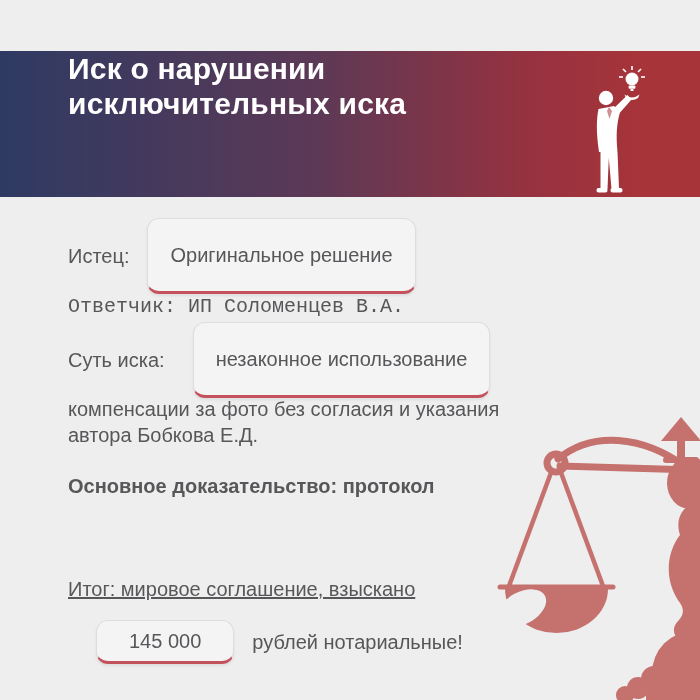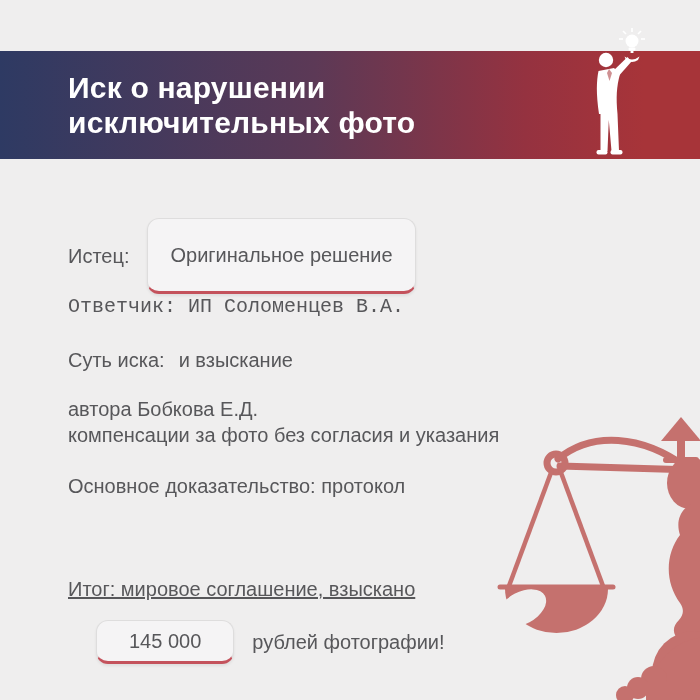--- a/index.html
+++ b/index.html
@@ -4,23 +4,23 @@
 <style>
   html,body{margin:0;padding:0;}
   body{
     width:700px;height:700px;position:relative;overflow:hidden;
     background:#efeeee;
     font-family:"Liberation Sans","DejaVu Sans",sans-serif;
     color:#57575a;
   }
   
   .banner{
-    position:absolute;left:0;top:51px;width:700px;height:108px;
+    position:absolute;left:0;top:51px;width:700px;height:146px;
     background:linear-gradient(90deg,#2e3a63 0%,#5c3956 45%,#953240 75%,#a73439 92%);
-    display:flex;align-items:center;
+    display:flex;
   }
   .banner-title{
     margin-left:68px;
     color:#ffffff;font-size:30px;line-height:35px;font-weight:bold;
     letter-spacing:.2px;
   }
   .banner-icon{position:absolute;right:50px;bottom:0;width:64px;height:132px;}
   
   .row{position:absolute;left:68px;display:flex;align-items:center;white-space:nowrap;}
   .label,.plain{font-size:20px;line-height:26px;color:#57575a;}
@@ -30,31 +30,31 @@
     height:40px;padding:16px 22px;
     background:#f5f4f5;
     border:1px solid #dedddd;
     border-bottom:3px solid #c4525c;
     border-radius:12px;
     box-shadow:0 2px 3px rgba(0,0,0,.07);
     font-size:20px;color:#57575a;
   }
   .chip.amount{padding:0 32px;}
   .gap18{gap:18px;}
-  .gap14{gap:14px;}
+  .gap14{gap:28px;}
   
   .scales{position:absolute;right:0;top:415px;width:220px;height:285px;}
 </style>
 </head>
 <body>
 
 <div class="banner">
   <div class="banner-title">
     <div>Иск о нарушении</div>
-    <div>исключительных фото</div>
+    <div>исключительных иска</div>
   </div>
 
   <svg class="banner-icon" viewBox="0 0 64 132" aria-hidden="true">
     <g fill="#ffffff" stroke="none">
 
       <g stroke="#ffffff" stroke-width="1.6" fill="none">
         <path d="M46 1 L46 5"></path>
         <path d="M37 4 L40 7"></path>
         <path d="M55 4 L52 7"></path>
         <path d="M33 12 L37 12"></path>
@@ -87,39 +87,39 @@
   <span class="label">Истец:</span>
   <span class="chip">Оригинальное решение</span>
 </div>
 
 <div class="row" style="top:294px;font-family:Liberation Mono, monospace;">
   <span class="plain">Ответчик: ИП Соломенцев В.А.</span>
 </div>
 
 <div class="row gap14" style="top:336px;height:48px;">
   <span class="label">Суть иска:</span>
-  <span class="plain">и взыскание</span>
+  <span class="chip">незаконное использование</span>
 </div>
 
 <div class="para" style="top:396px;">
+  <div>компенсации за фото без согласия и указания</div>
   <div>автора Бобкова Е.Д.</div>
-  <div>компенсации за фото без согласия и указания</div>
 </div>
 
-<div class="para" style="top:473px;">
+<div class="para" style="top:473px;font-weight:bold;">
   <div>Основное доказательство: протокол</div>
 </div>
 
 <div class="row" style="top:576px;text-decoration:underline;">
   <span class="plain">Итог: мировое соглашение, взыскано</span>
 </div>
 
 <div class="row gap18" style="top:618px;height:48px;left:64px;padding-left:32px;">
   <span class="chip amount">145 000</span>
-  <span class="plain">рублей фотографии!</span>
+  <span class="plain">рублей нотариальные!</span>
 </div>
 
 <svg class="scales" viewBox="0 0 220 285" aria-hidden="true">
   <g>
 
     <rect x="197" y="16" width="8" height="32" fill="#c5716e"></rect>
     <polygon points="181,26 221,26 201,2" fill="#c5716e"></polygon>
     <path d="M186 45 L216 45" stroke="#c5716e" stroke-width="6" stroke-linecap="round"></path>
 
     <path d="M78 44 C 112 16, 162 20, 206 52" stroke="#c5716e" stroke-width="7" fill="none" stroke-linecap="round"></path>

